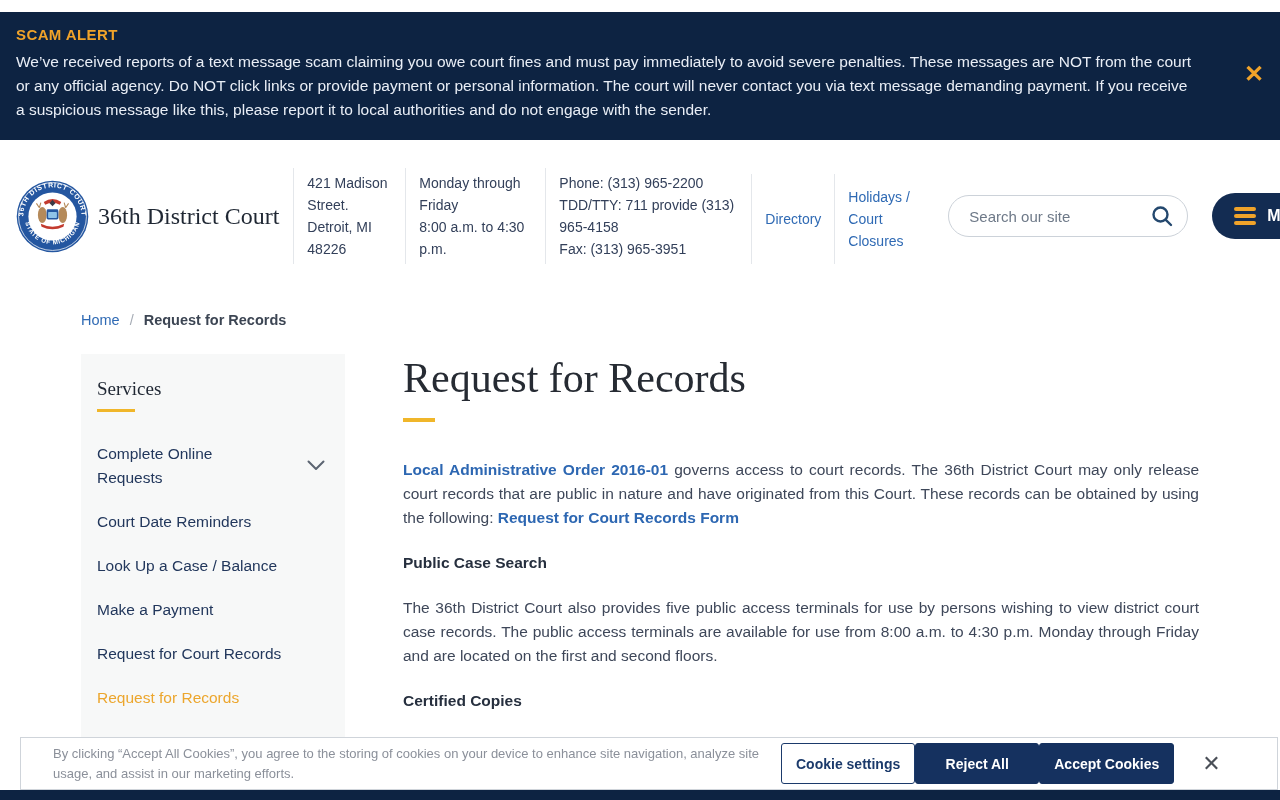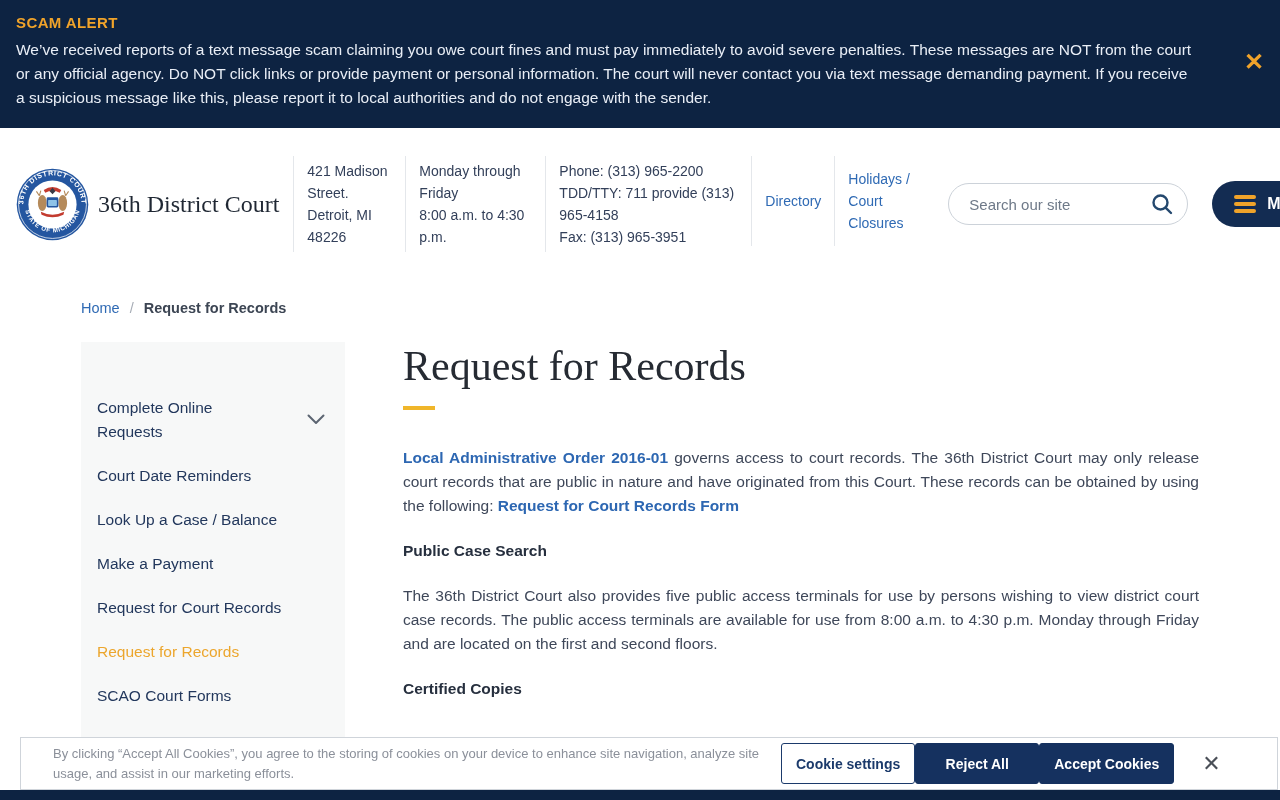--- a/index.html
+++ b/index.html
@@ -1,31 +1,31 @@
 <!DOCTYPE html>
 <html><head>
 <meta charset="utf-8">
 <style>
   * { margin:0; padding:0; box-sizing:border-box; }
   html,body { width:1280px; height:800px; overflow:hidden; background:#fff;
     font-family:"Liberation Sans", sans-serif; }
 
   
-  .alert-banner { background:#0d2342; color:#e9eef6; height:128px; padding:14px 16px; position:relative; }
+  .alert-banner { background:#0d2342; color:#e9eef6; height:128px; padding:14px 16px; position:relative;margin-top:12px; }
   .alert-title { color:#f0a32a; font-weight:bold; font-size:15px; letter-spacing:.4px; margin-bottom:7px; }
   .alert-msg { font-size:15.5px; line-height:24px; max-width:1180px; font-weight:500; }
   .alert-close { position:absolute; right:16px; top:50px; background:none; border:none;
     color:#f0a32a; font-size:24px; font-weight:bold; cursor:pointer; line-height:1; }
 
   
   .site-header { height:152px; background:#fff; display:flex; align-items:center; padding:0 16px; }
   .logo-wrap { display:flex; align-items:center; }
   .seal { width:73px; height:73px; flex:0 0 auto; }
   .site-name { font-family:"Liberation Serif", serif; font-size:24px; color:#1f2733; margin-left:9px; white-space:nowrap; }
-  .info-cols { display:flex; align-items:flex-start; margin-left:14px; }
+  .info-cols { display:flex; align-items:flex-end; margin-left:14px; }
   .info-col { border-left:1px solid #e4e7eb; padding:4px 13px; font-size:14px; line-height:22px;
     color:#33405a; font-weight:500; }
   .col-address { width:112px; }
   .col-hours { width:140px; }
   .col-phone { width:206px; }
   .col-link { display:flex; align-items:center; min-height:90px; }
   .header-link { color:#2f6ab4; text-decoration:none; font-size:14px; line-height:22px; font-weight:500; }
   .col-holidays { width:92px; }
   .search-wrap { margin-left:22px; position:relative; }
   .search-input { width:240px; height:42px; border:1px solid #ccd2d9; border-radius:21px;
@@ -160,20 +160,21 @@
 
 <nav class="breadcrumb">
   <a href="#" class="crumb-home">Home</a>
   <span class="crumb-sep">/</span>
   <span class="crumb-current">Request for Records</span>
 </nav>
 
 <div class="content">
 
   <aside class="sidebar">
+    <div class="sidebar-title">Services</div>
     <nav class="sidebar-nav">
       <div class="side-item">
         <span class="lbl-narrow">Complete Online Requests</span>
         <button class="chevron-btn">
           <svg width="18" height="11" viewBox="0 0 18 11" fill="none">
             <path d="M1.5 1.5 L9 9 L16.5 1.5" stroke="#5c6572" stroke-width="2" stroke-linecap="round" stroke-linejoin="round"></path>
           </svg>
         </button>
       </div>
       <div class="side-item">

